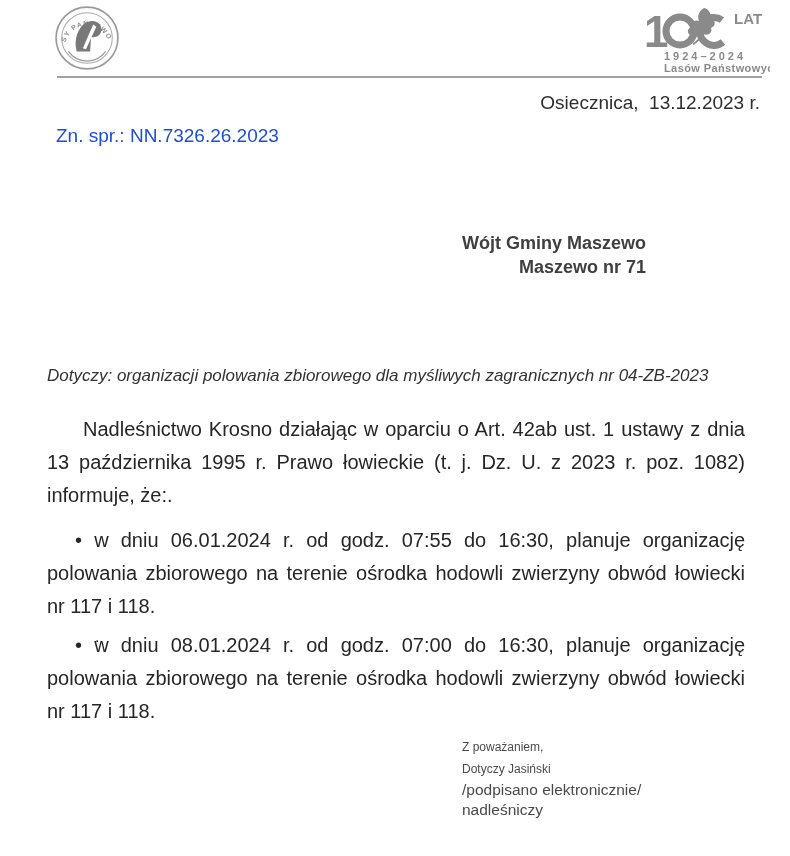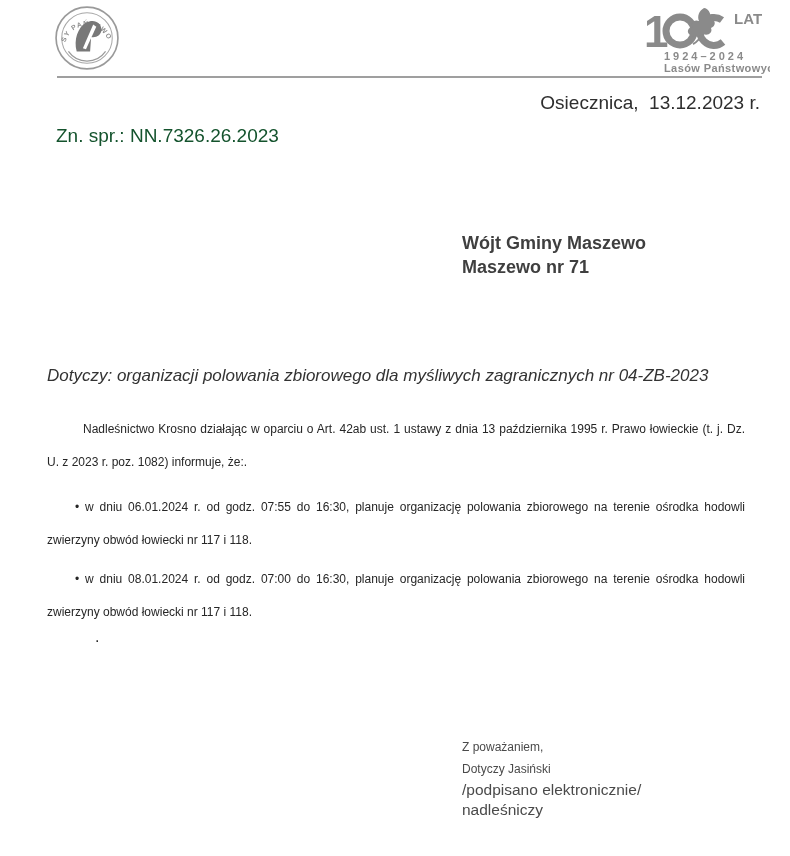--- a/index.html
+++ b/index.html
@@ -7,24 +7,24 @@
     position:relative;width:790px;height:856px;background:#ffffff;
     margin:0 auto;overflow:hidden;
     font-family:"Liberation Sans","DejaVu Sans",sans-serif;
     color:#262626;
   }
   .abs{position:absolute;}
   .logo-left{left:54px;top:5px;width:66px;height:66px;}
   .logo-right{left:642px;top:8px;width:128px;height:66px;}
   .rule{left:57px;top:76px;width:705px;height:2px;background:#9f9f9f;}
   .date{left:440px;top:92px;width:320px;text-align:right;font-size:19px;color:#2e2e2e;white-space:pre;}
-  .ref{left:56px;top:125px;font-size:19px;color:#14532d;}
-  .recipient{left:462px;top:232px;font-size:18px;font-weight:700;line-height:23.5px;color:#3f3f3f;}
+  .ref{left:56px;top:125px;font-size:19px;color:#1d4ed8;}
+  .recipient{left:462px;top:232px;font-size:18px;font-weight:700;line-height:23.5px;color:#3f3f3f;text-align:right;}
   .subject{left:47px;top:366px;width:710px;font-style:italic;font-size:17px;color:#333;}
-  .body-text{left:47px;top:413px;width:698px;font-size:12px;line-height:33px;text-align:justify;color:#262626;}
+  .body-text{left:47px;top:413px;width:698px;font-size:20px;line-height:33px;text-align:justify;color:#262626;}
   .body-text p{margin:0 0 12px 0;}
   .body-text p.para{text-indent:36px;}
   .body-text p.bullet{text-indent:28px;margin-bottom:6px;}
   .stray-dot{left:95px;top:628px;font-size:16px;color:#262626;}
   .signature{left:462px;top:737px;color:#4a4a4a;}
   .signature .big{font-size:12px;line-height:21.5px;}
   .signature .small{font-size:15.5px;line-height:20px;}
   svg text{font-family:"Liberation Sans","DejaVu Sans",sans-serif;}
 </style>
 </head>

